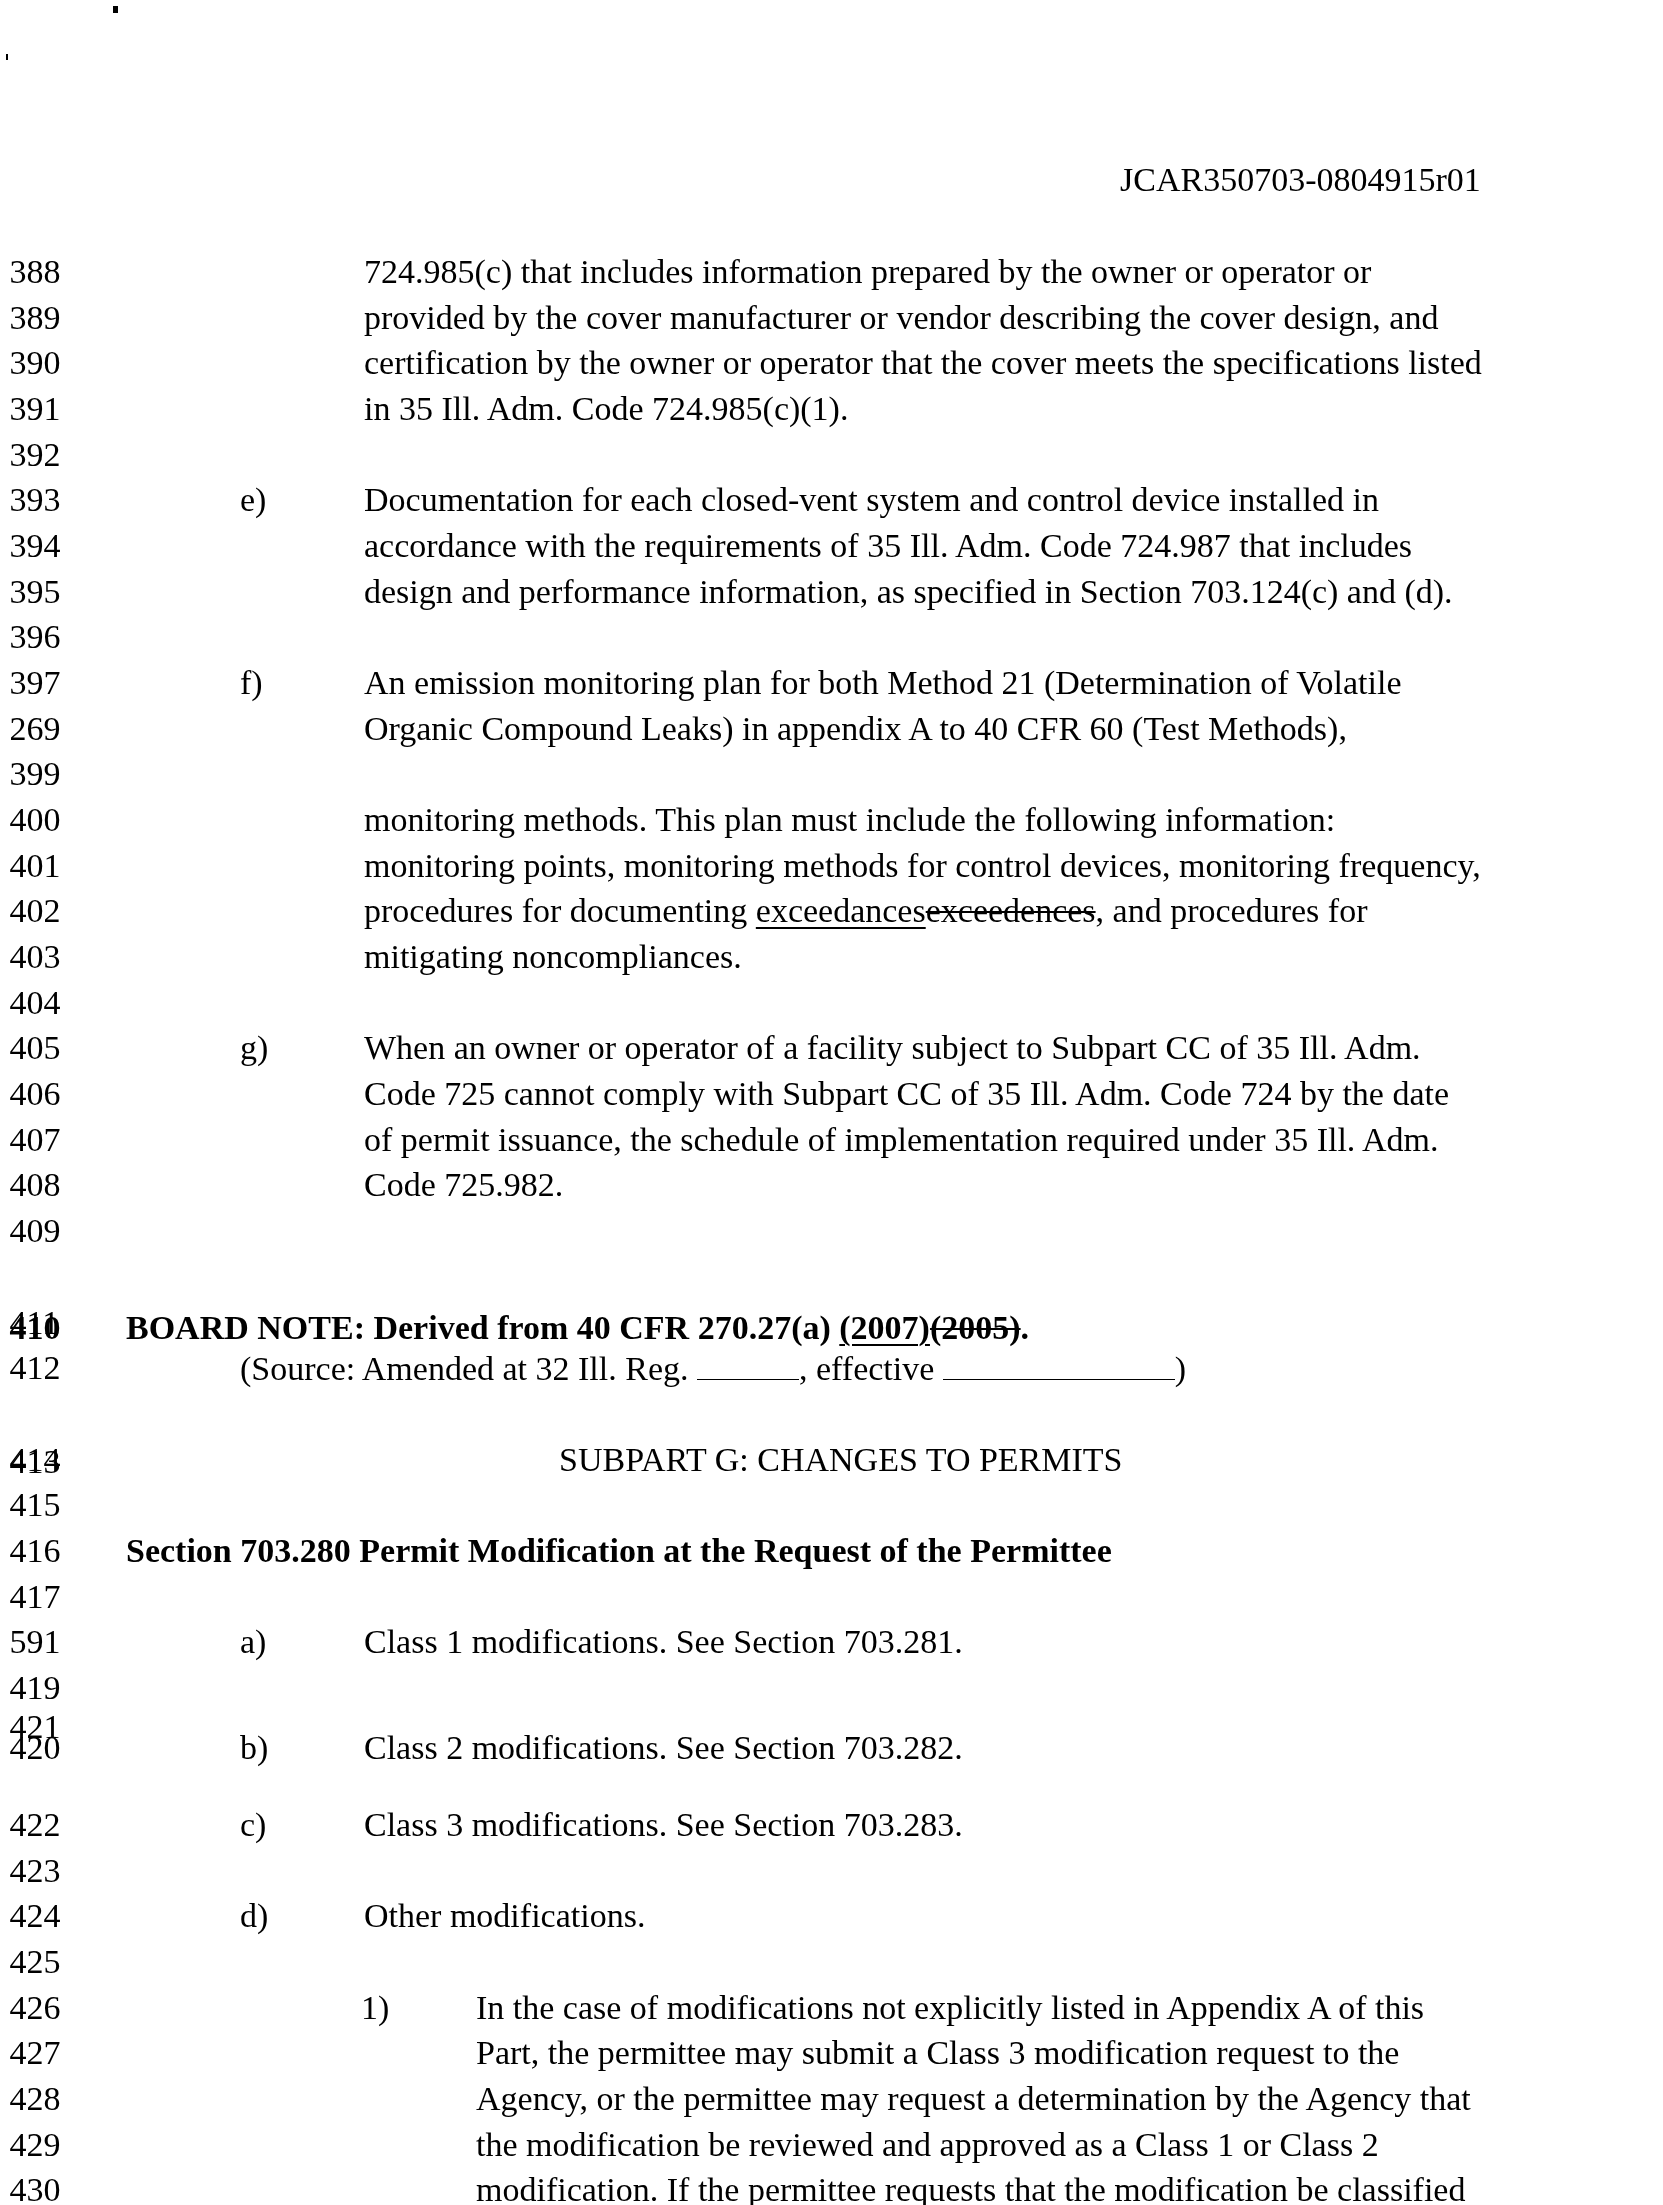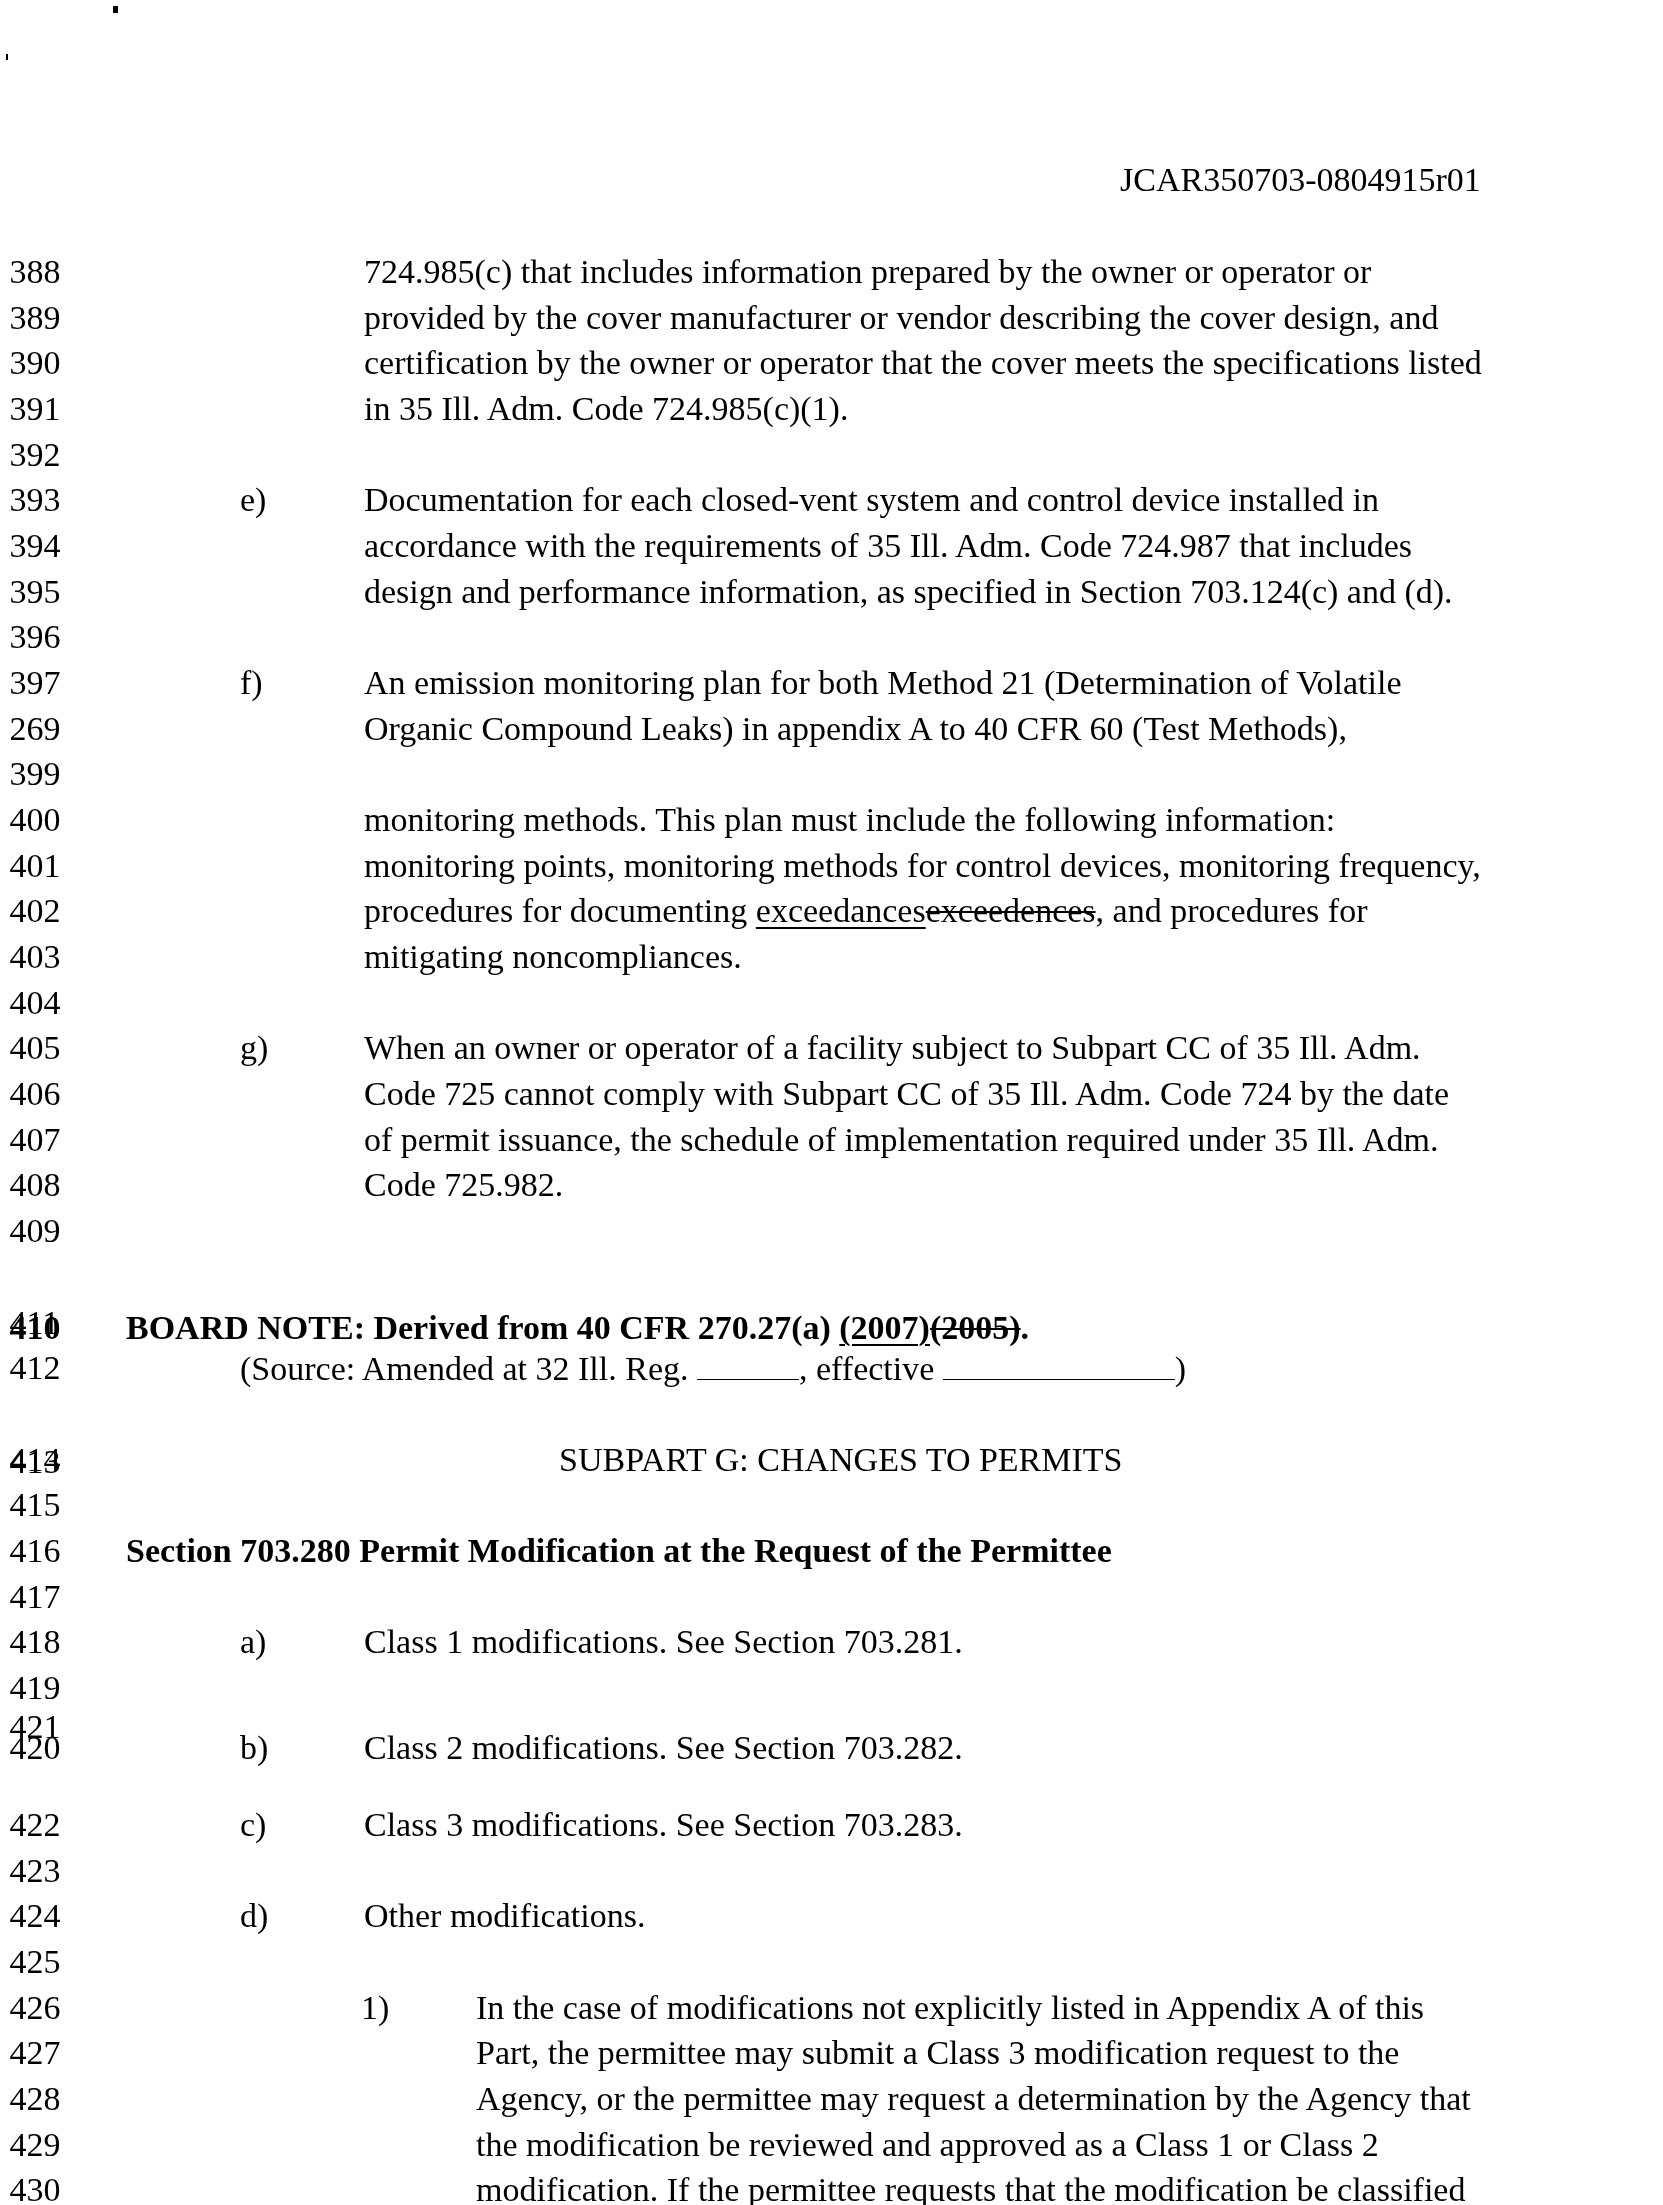--- a/index.html
+++ b/index.html
@@ -140,21 +140,21 @@
     </div>
     <div class="line" style="top: 1528px;">
       <span class="ln">416</span>
       <span class="t bold" style="left: 126px;">Section 703.280  Permit Modification at the Request of the Permittee</span>
     </div>
     <div class="line" style="top: 1574px;">
       <span class="ln">417</span>
       <span class="t" style="left: 126px;"></span>
     </div>
     <div class="line" style="top: 1619px;">
-      <span class="ln">418</span>
+      <span class="ln">591</span>
       <span class="t" style="left: 240px;">a)</span>
       <span class="t" style="left: 364px;">Class 1 modifications.  See Section 703.281.</span>
     </div>
     <div class="line" style="top: 1665px;">
       <span class="ln">419</span>
       <span class="t" style="left: 364px;"></span>
     </div>
     <div class="line" style="top: 1711px; margin-top: 14px;">
       <span class="ln">420</span>
       <span class="t" style="left: 240px;">b)</span>

